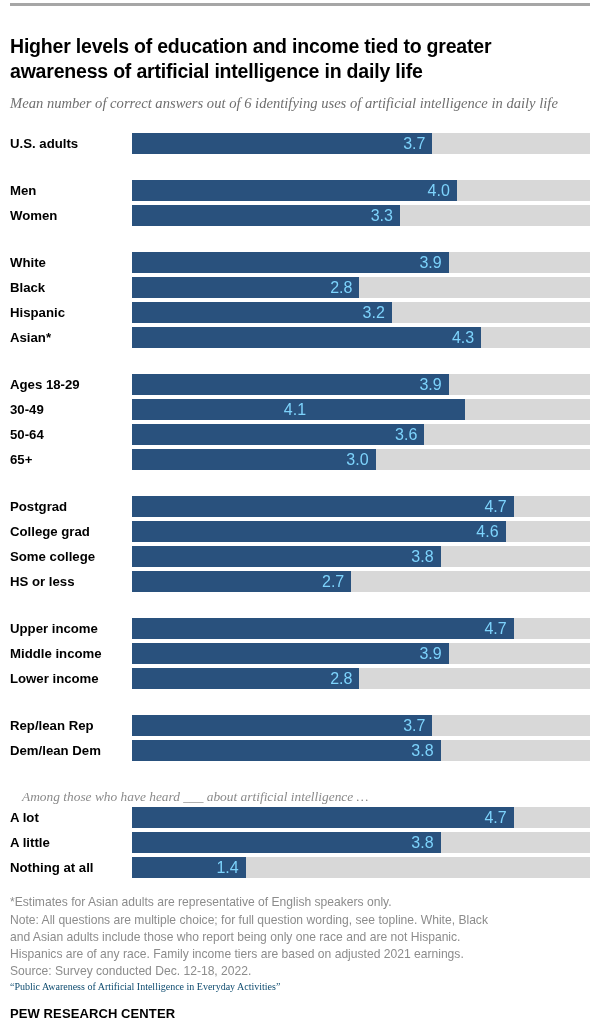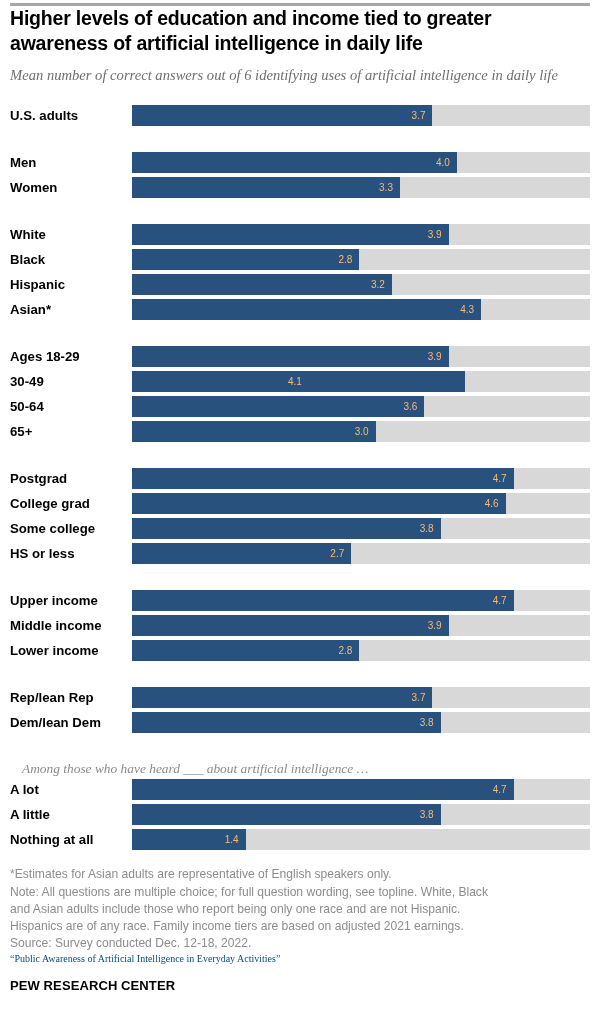--- a/index.html
+++ b/index.html
@@ -26,21 +26,21 @@
     margin-top: 3px;
   }
 
   
   .title {
     font-size: 19.5px;
     font-weight: bold;
     line-height: 1.3;
     color: #000;
     letter-spacing: -0.2px;
-    margin-top: 0;
+    margin-top: 28px;
   }
   .subtitle {
     font-family: "Liberation Serif", serif;
     font-style: italic;
     font-size: 14.6px;
     line-height: 1.35;
     color: #6e6e6e;
     margin-top: 9px;
   }
 
@@ -78,22 +78,22 @@
   .bar {
     position: relative;
     height: 21px;
     background: #29517d;
     display: flex;
     align-items: center;
     justify-content: flex-end;
     min-width: 26px;
   }
   .bar-value {
-    font-size: 10px;
-    color: #fdba74;
+    font-size: 16px;
+    color: #7dd3fc;
     padding-right: 7px;
     line-height: 1;
     white-space: nowrap;
   }
 
   
   .inline-note {
     font-family: "Liberation Serif", serif;
     font-style: italic;
     font-size: 13.4px;

